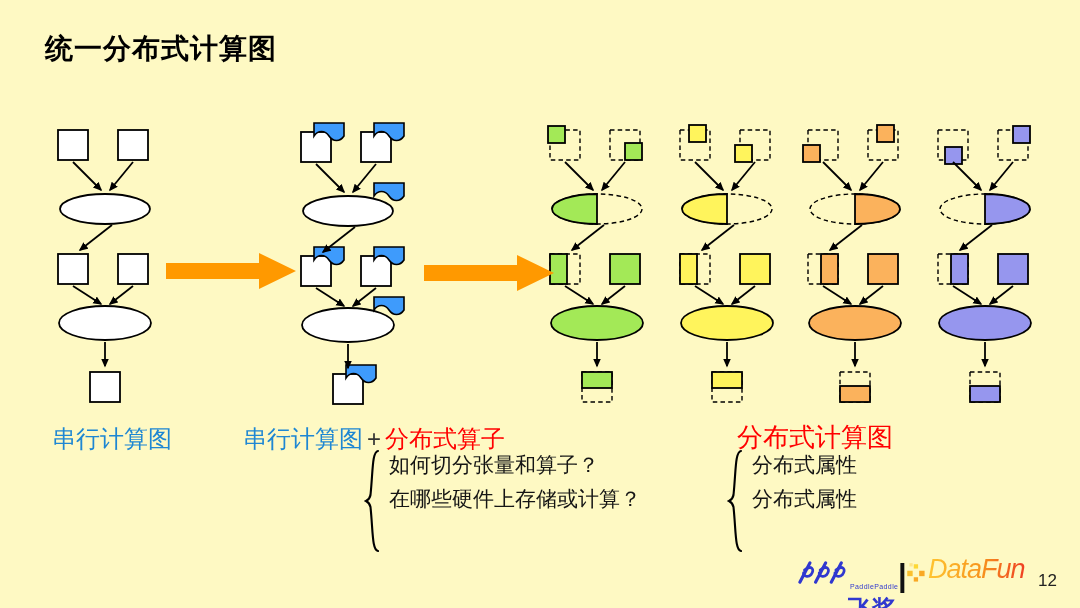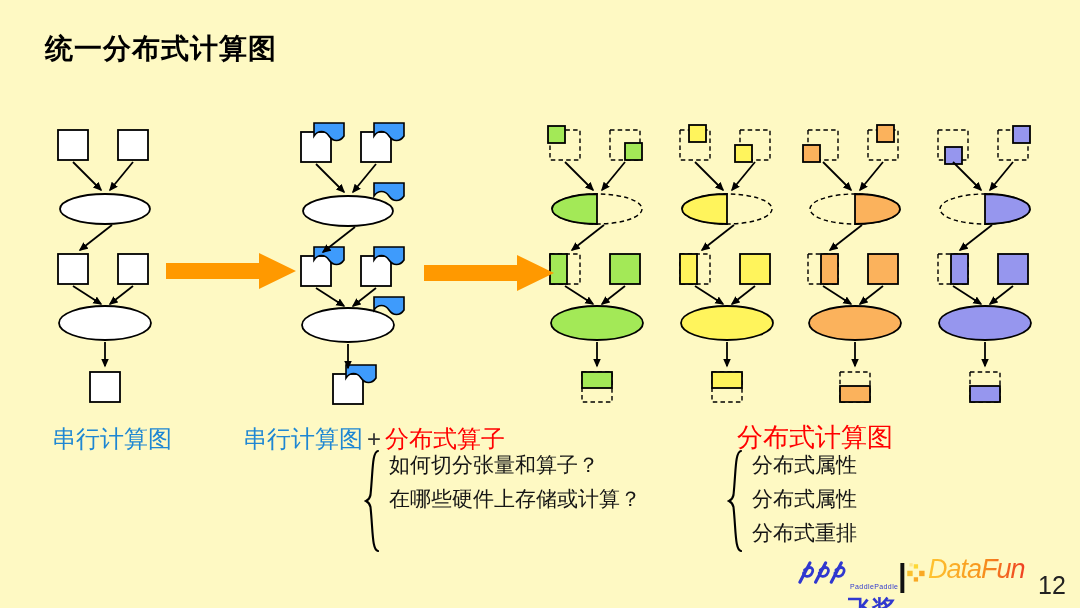--- a/index.html
+++ b/index.html
@@ -22,21 +22,21 @@
   .footer-item{position:absolute;white-space:nowrap;}
   .paddle-marks-svg{width:48px;height:26px;display:block;overflow:visible;}
   .paddle-cn{position:absolute;left:848px;top:557px;font-size:24px;font-weight:bold;color:#3038CF;margin-top:36px;}
   .paddle-en{position:absolute;left:850px;top:583px;font-size:7px;color:#3038CF;letter-spacing:.4px;}
   .logo-sep{position:absolute;left:898px;top:558px;font-size:31px;font-weight:bold;color:#111;}
   .sparkle-svg{width:20px;height:26px;display:block;}
   .datafun-text{position:absolute;left:928px;top:554px;font-size:27px;font-weight:normal;font-style:italic;
         letter-spacing:-1px;
         background:linear-gradient(90deg,#FFC531 0%,#F7941D 55%,#EF3E23 100%);
         -webkit-background-clip:text;background-clip:text;color:transparent;}
-  .page-num{position:absolute;left:1038px;top:571px;font-size:25px;color:#222;}
+  .page-num{position:absolute;left:1038px;top:571px;font-size:17px;color:#222;}
 </style>
 </head>
 <body>
 
 <div class="slide">
 
   <h1 class="title">统一分布式计算图</h1>
 
   <div class="panel" style="left:48px;top:126px">
       <svg viewBox="0 0 120 292" class="graph-svg">
@@ -227,21 +227,20 @@
     </div>
   </div>
 
   <div class="brace-group" style="left:727px;top:448px">
     <svg class="brace-svg" viewBox="0 0 16 104">
       <path d="M14,2 C8,3 9,22 6.5,46 C5.8,50 2,52 2,52 C2,52 5.8,54 6.5,58 C9,82 8,101 14,102" fill="none" stroke="#000" stroke-width="2.1" stroke-linecap="round"></path>
     </svg>
     <div class="brace-lines">
       <div>分布式属性</div>
       <div>分布式属性</div>
-      <div>分布式重排</div>
     </div>
   </div>
 
   <div class="footer-item" style="left:798px;top:559px">
     <svg class="paddle-marks-svg" viewBox="0 0 52 26">
       <g stroke="#3038CF" fill="none" stroke-linecap="round">
         <g>
           <path d="M2,24 L13,3" stroke-width="3.4"></path>
           <path d="M7,11 C14,5 19,10 14,16 C11,19 6,18 6,14" stroke-width="3"></path>
         </g>

